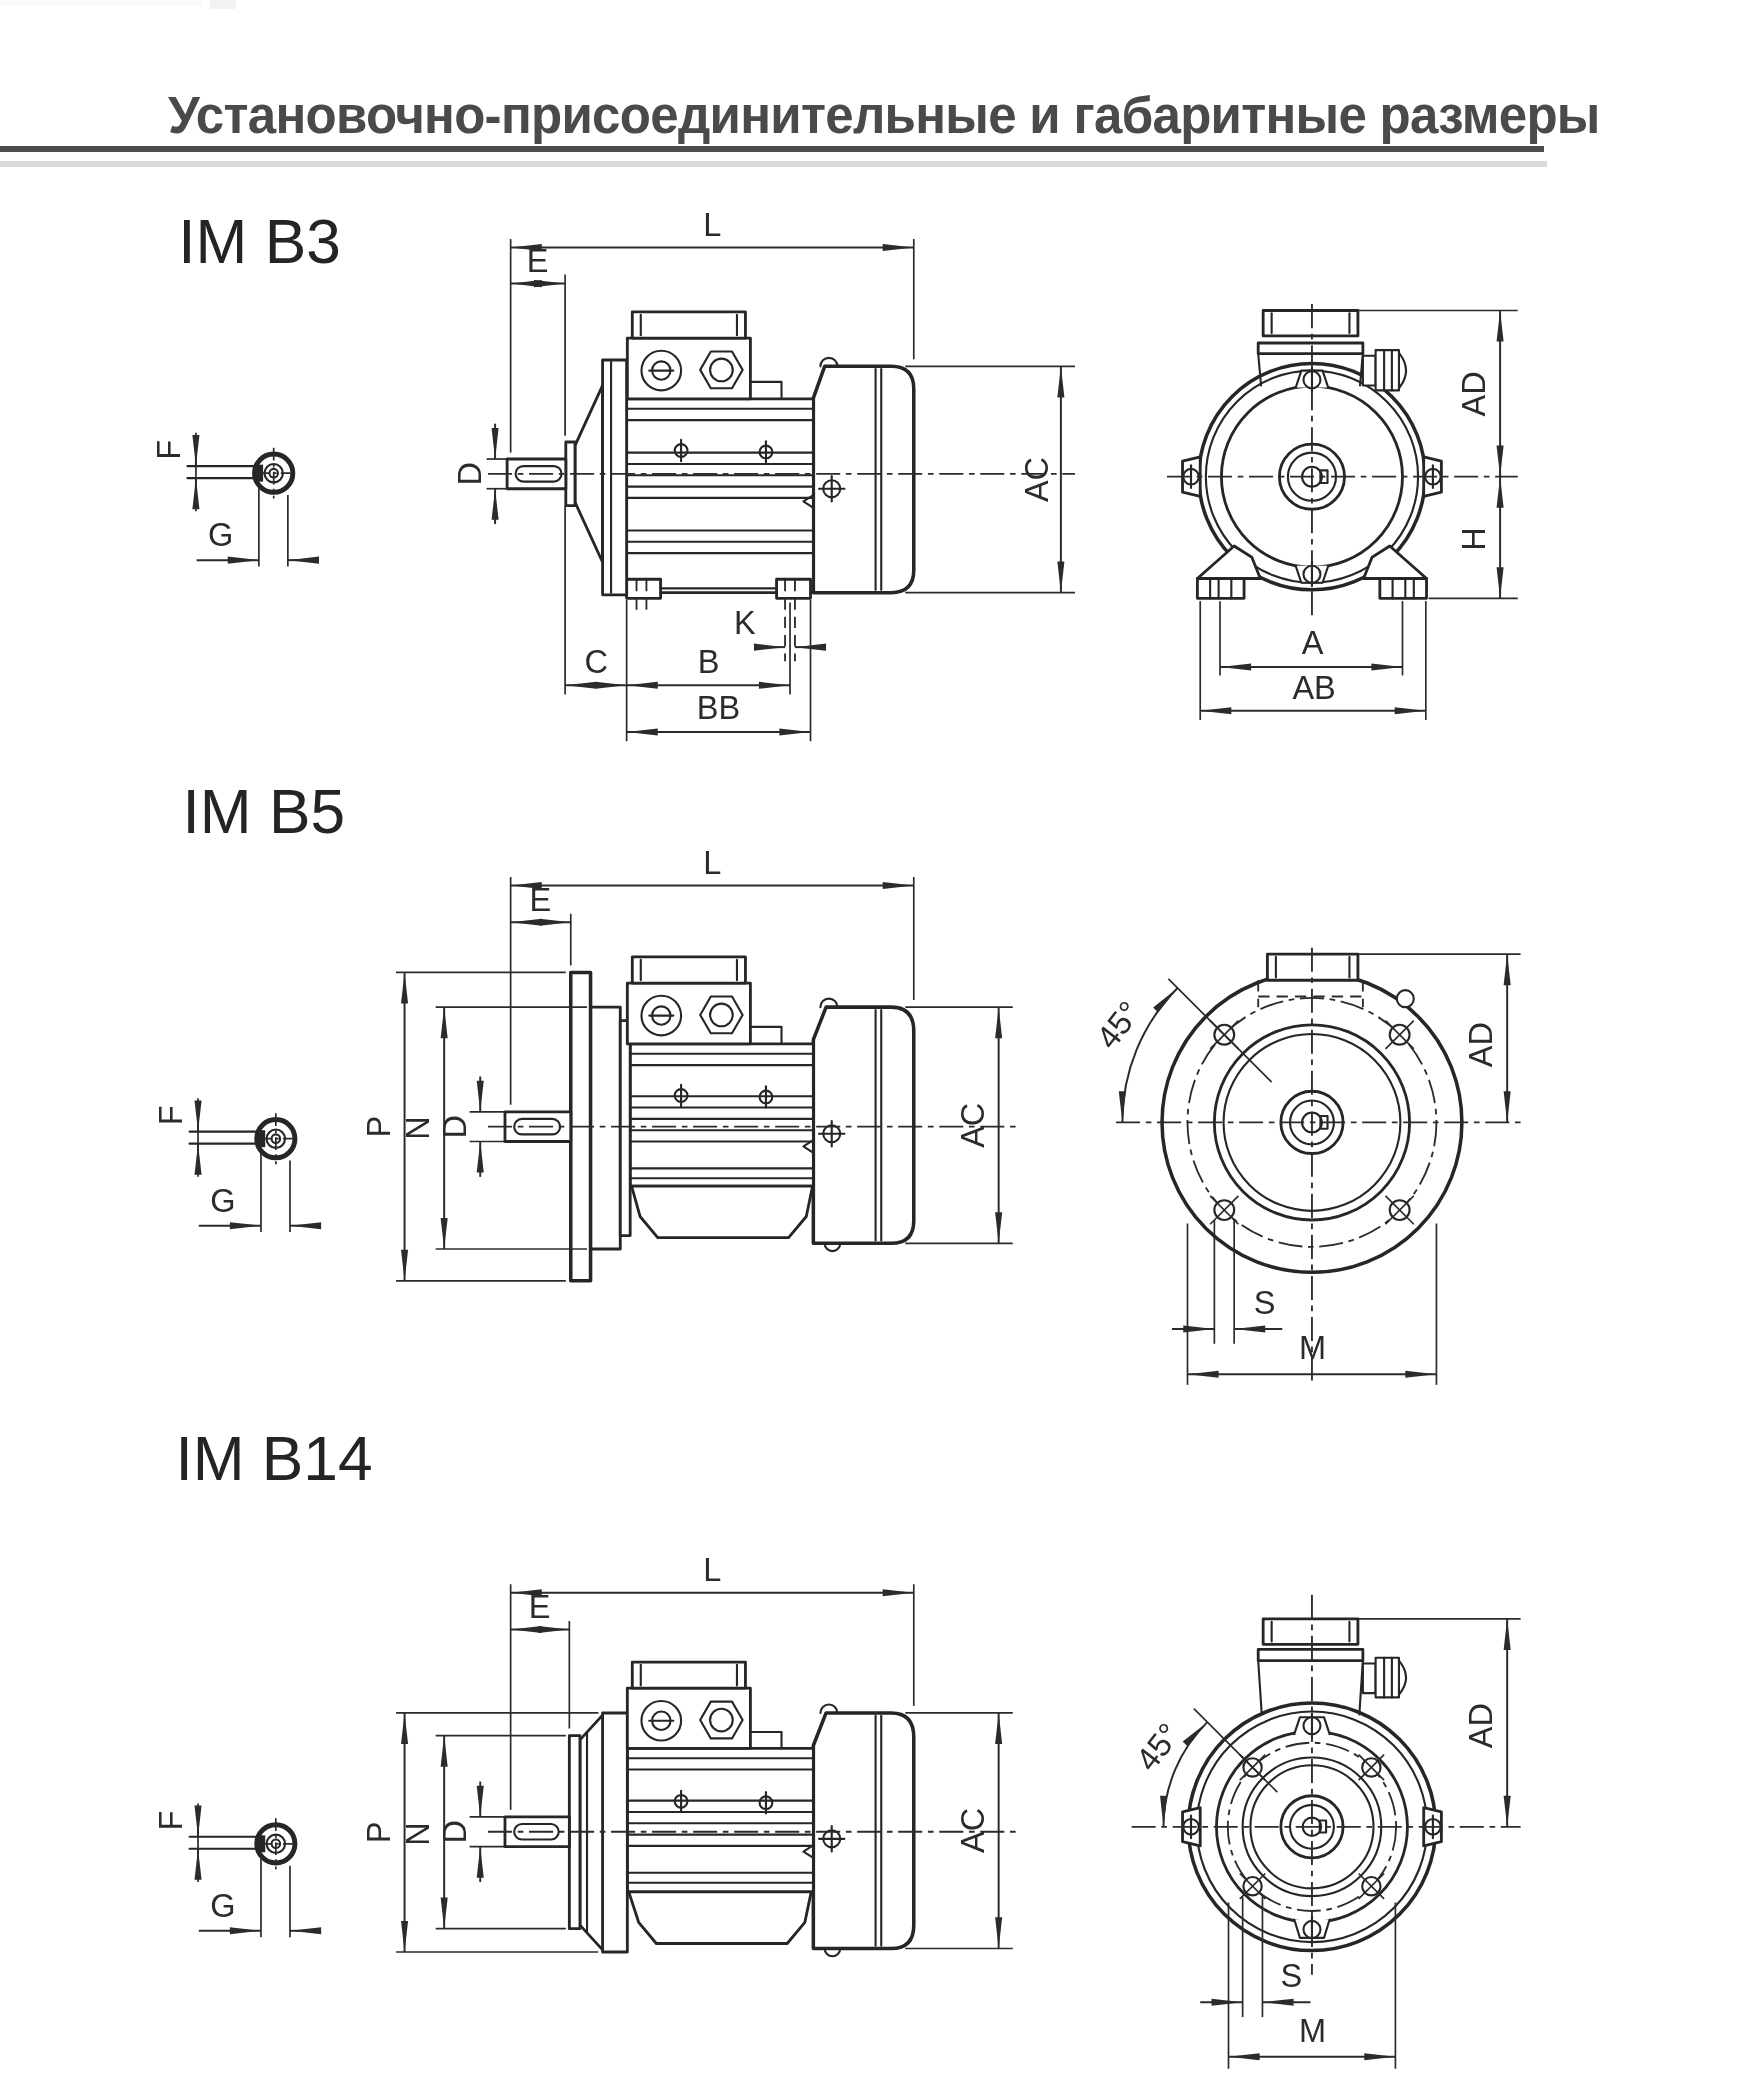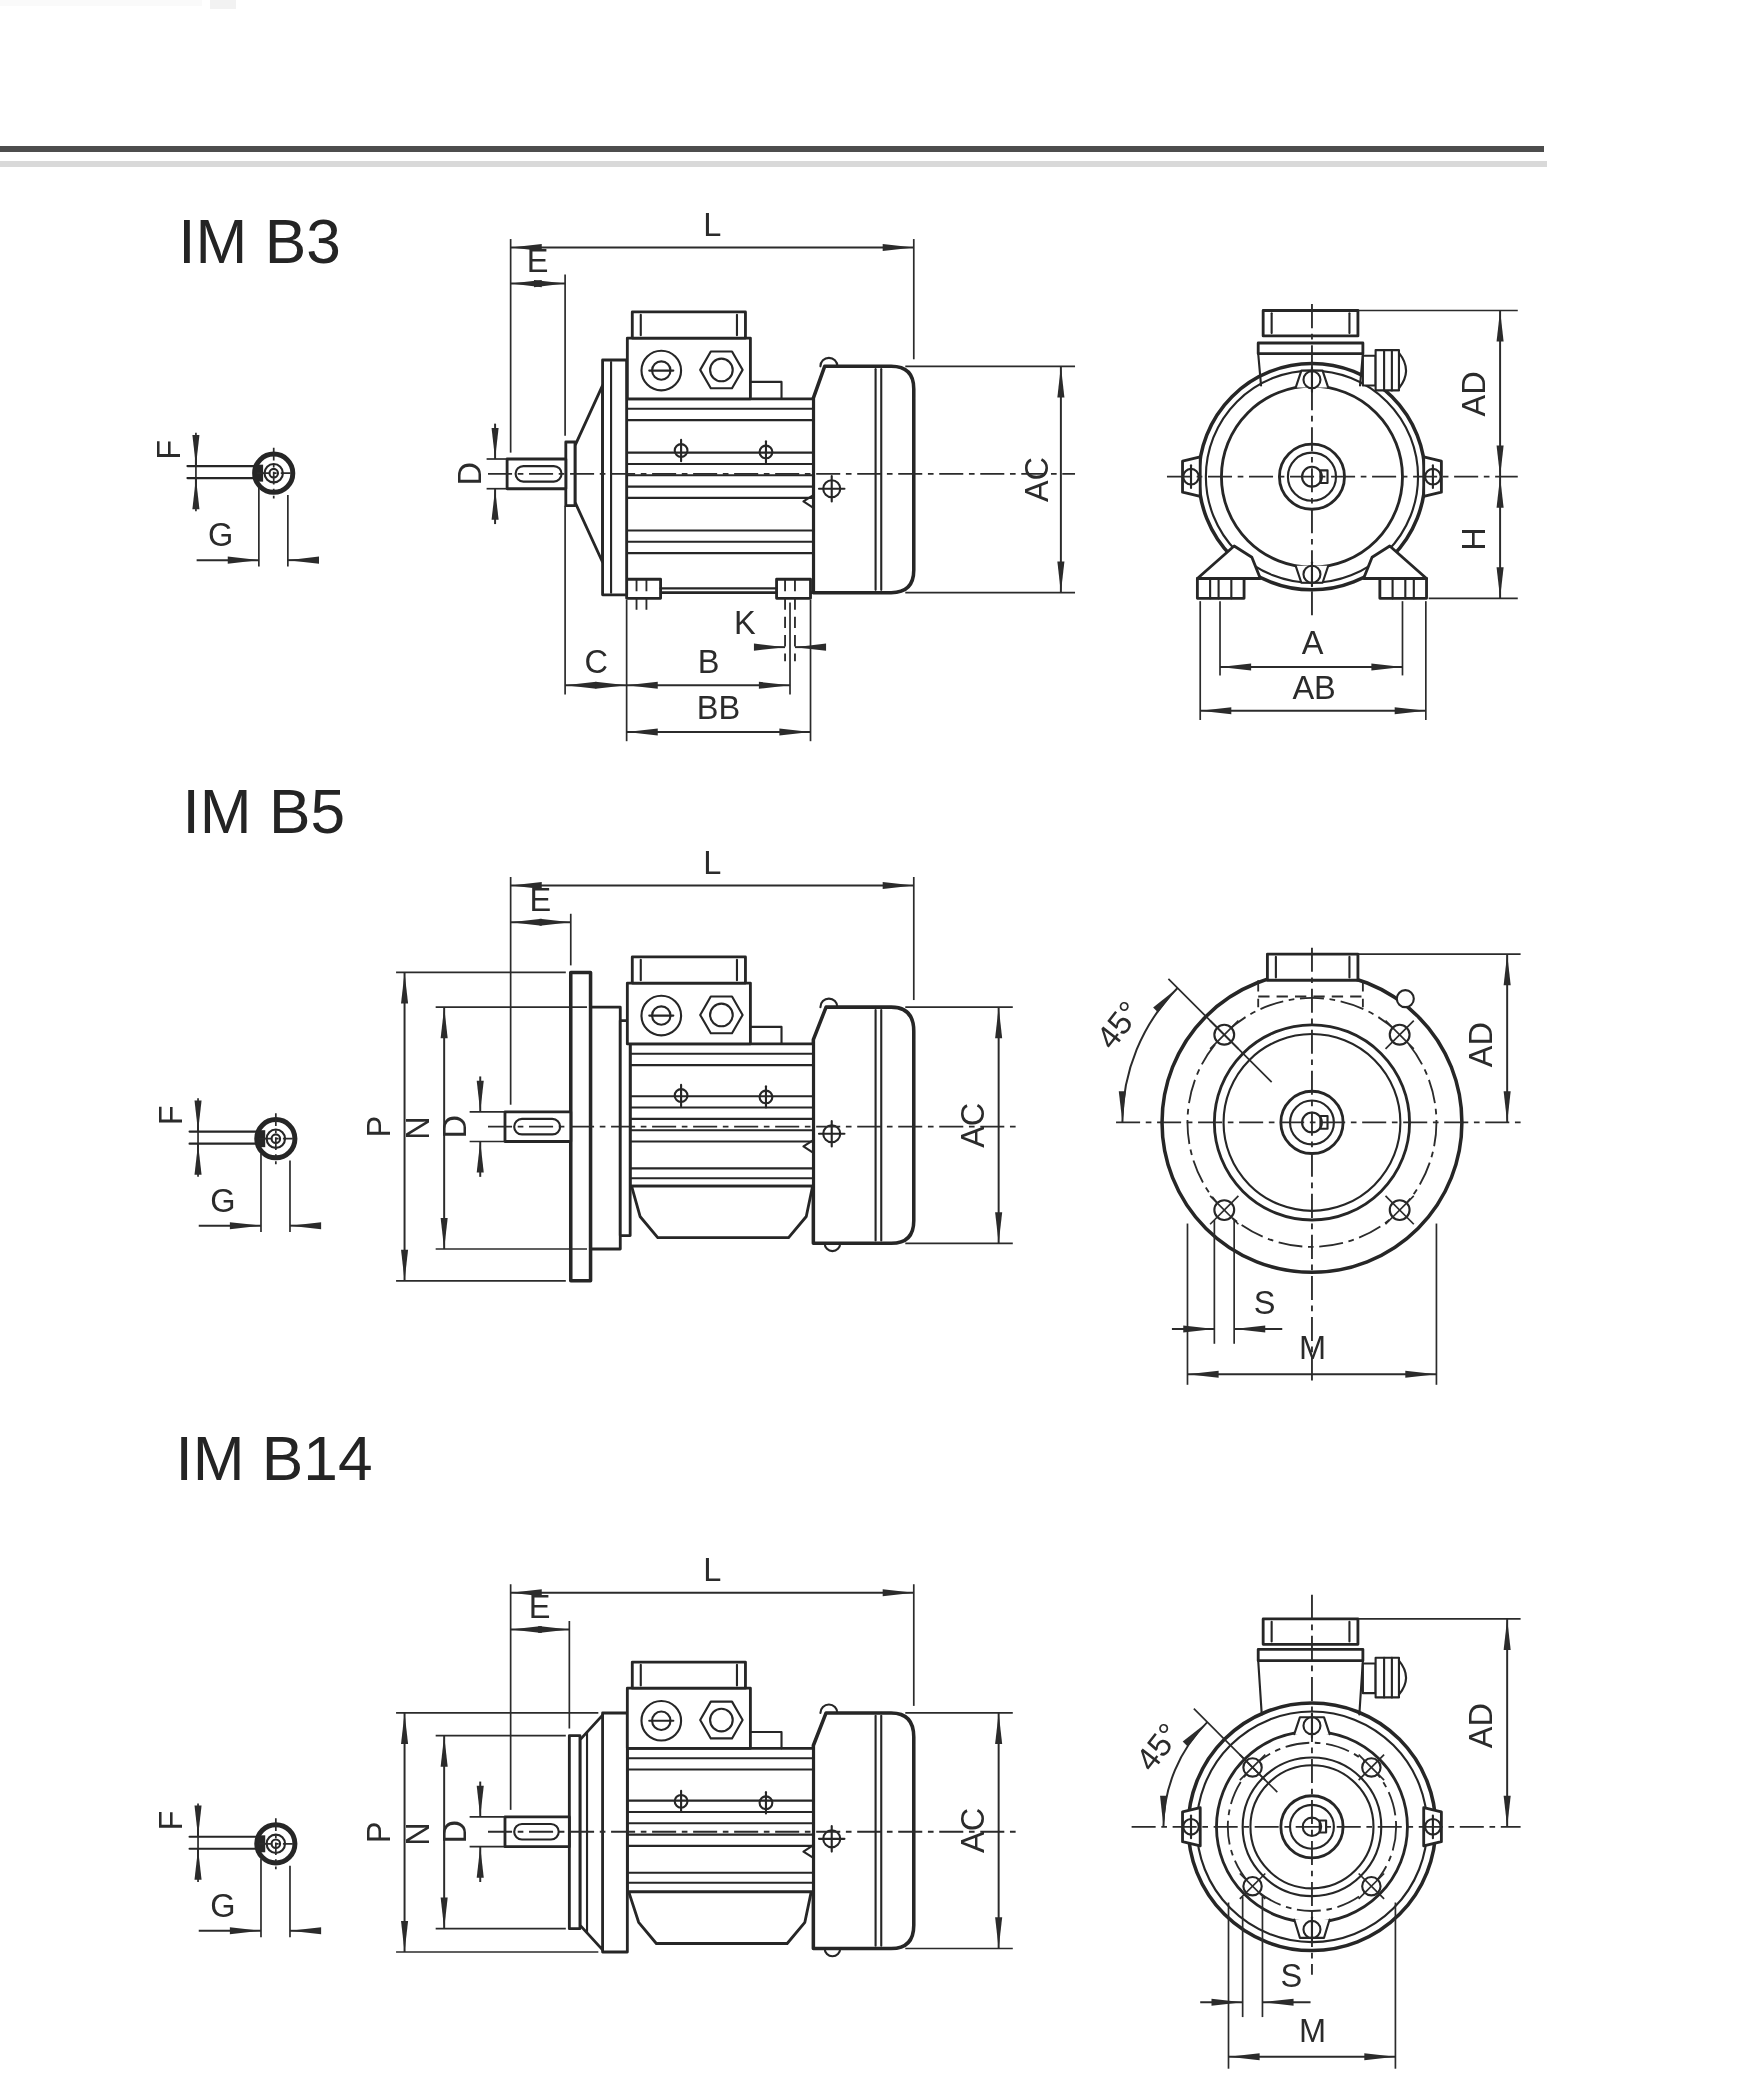--- a/index.html
+++ b/index.html
@@ -26,20 +26,21 @@
   text{user-select:none;}
 </style>
 </head>
 <body>
 
 <div id="page">
 
   <div class="artifact" style="left:0;top:0;width:202px;height:5.7px;background:#fafafa;"></div>
   <div class="artifact" style="left:210px;top:0;width:25.5px;height:8.5px;background:#f2f2f2;"></div>
 
+  <div id="page-title">Установочно-присоединительные и габаритные размеры</div>
   <div id="rule-dark" class="rule"></div>
   <div id="rule-light" class="rule"></div>
 
   <svg width="1754" height="2097" viewBox="0 0 2480 2965">
     <defs>
       <marker id="ar" markerUnits="userSpaceOnUse" markerWidth="46" markerHeight="14" viewBox="0 0 46 14" refX="45" refY="7" orient="auto-start-reverse">
         <path d="M1,2 L45,7 L1,12 Z" fill="#2b2b2b"></path>
       </marker>
     </defs>
 

